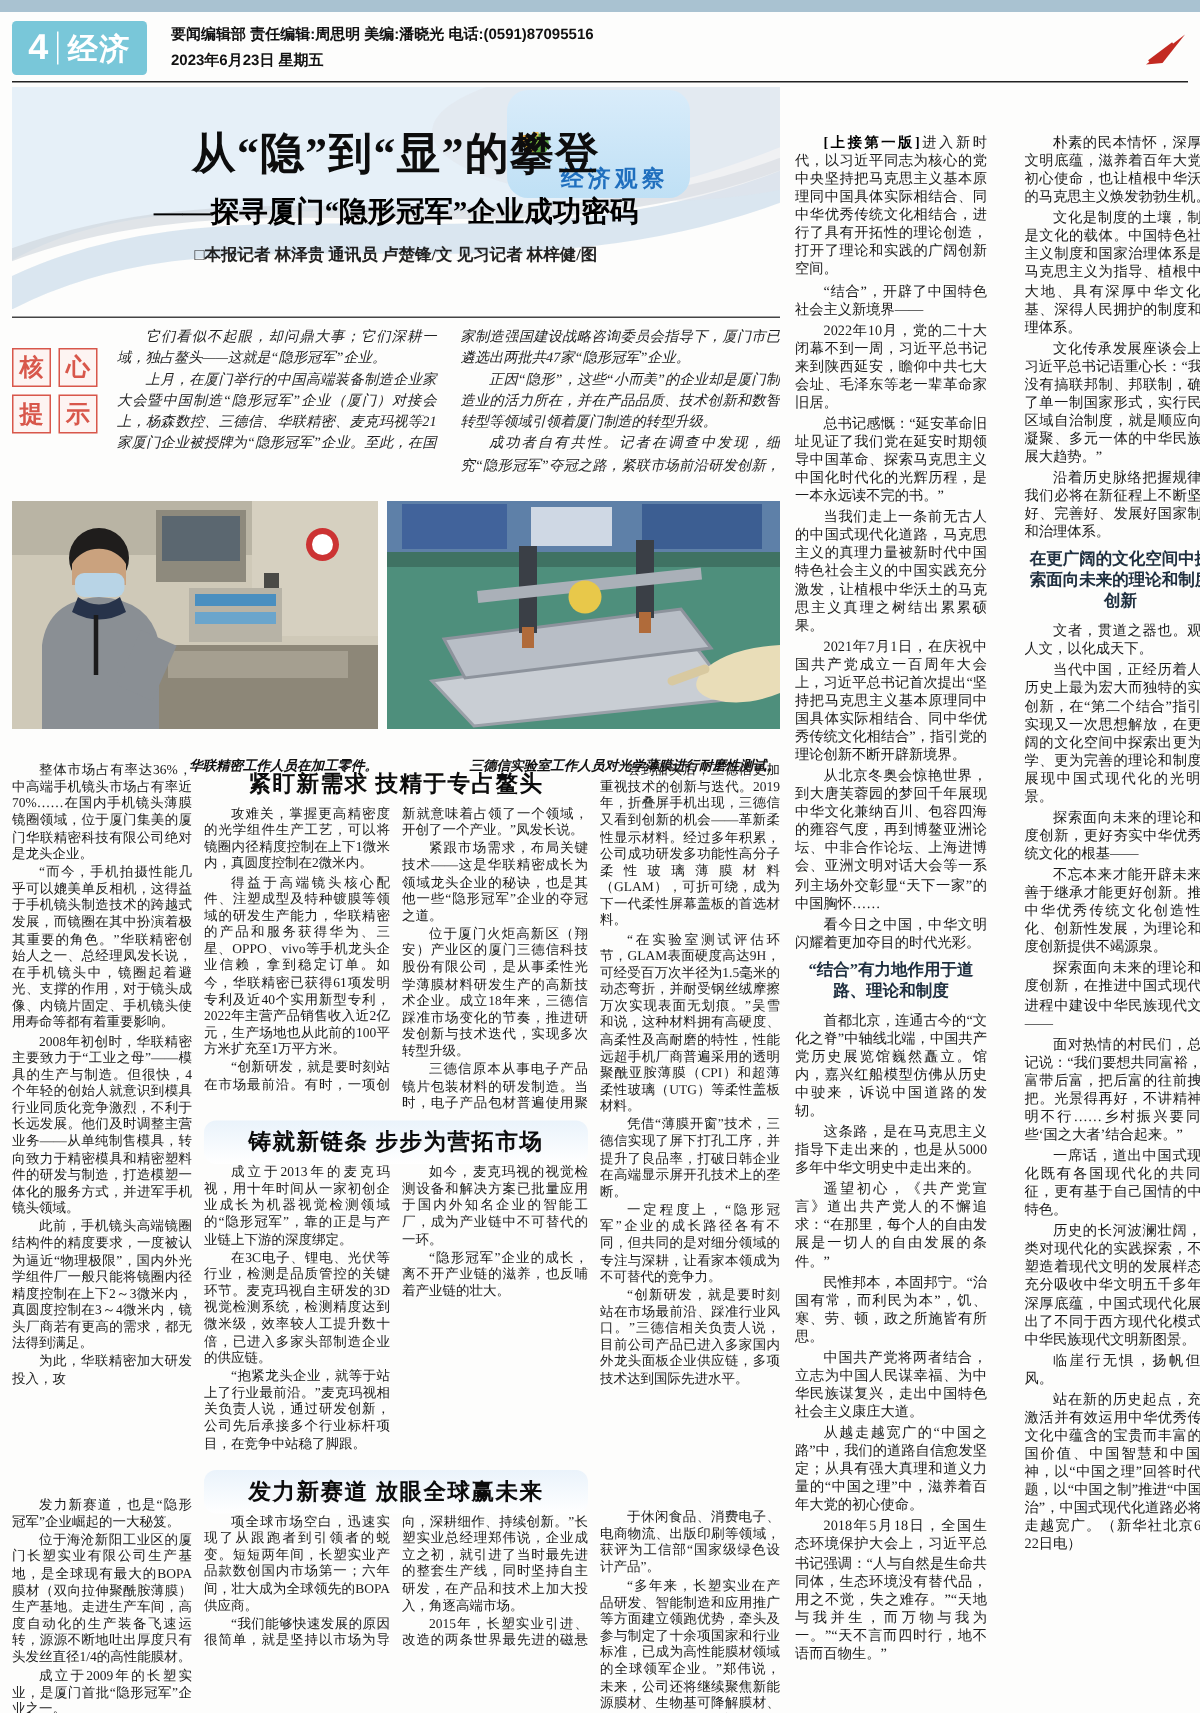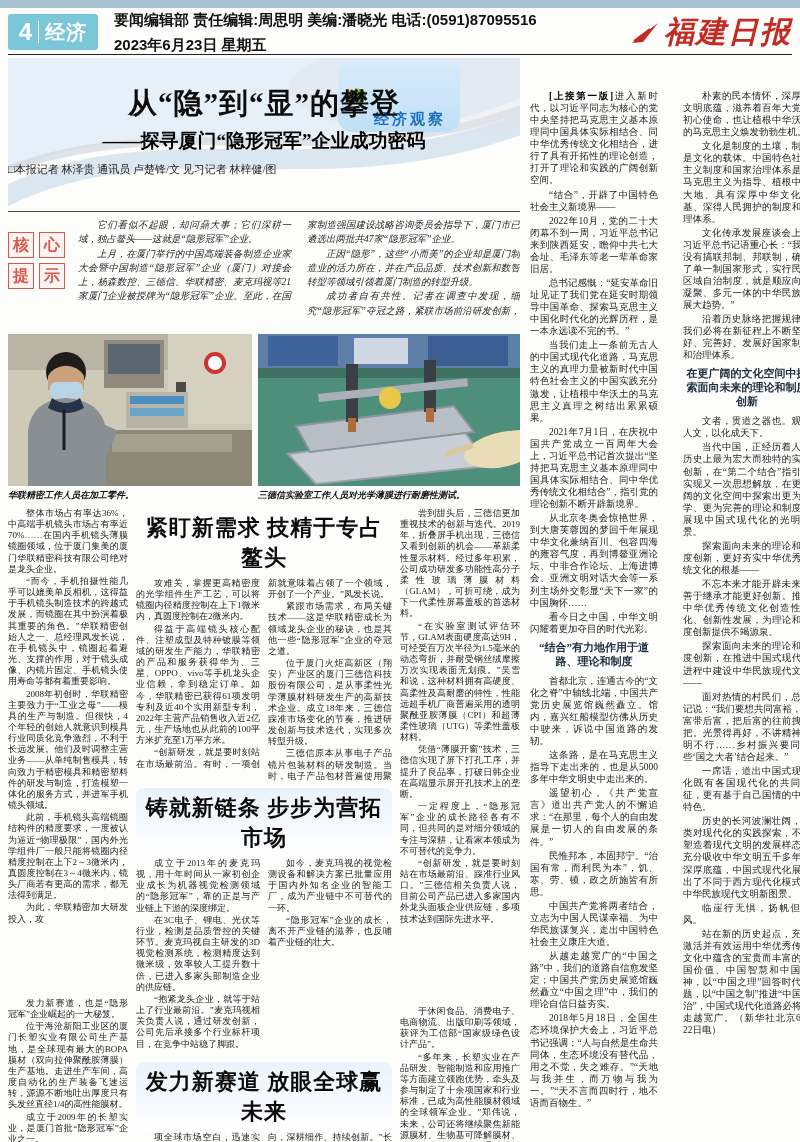--- a/index.html
+++ b/index.html
@@ -5,66 +5,66 @@
   html,body{margin:0;padding:0;background:#888;}
   .page{width:800px;height:1142px;background:#fdfdfc;position:relative;overflow:hidden;
         font-family:"Liberation Serif",serif;color:#1a1a1a;}
   .topstrip{height:8px;background:#a9c2d1;}
   
   .header{position:absolute;top:13px;left:8px;right:8px;height:38px;display:flex;align-items:center;}
   .badge{width:90px;height:36px;background:#79c7d9;border-radius:3px;display:flex;align-items:center;justify-content:center;gap:6px;color:#fff;font-family:"Liberation Sans",sans-serif;font-weight:bold;}
   .badge .num{font-size:24px;}
   .badge .bar{width:1px;height:22px;background:#fff;}
   .badge .sec{font-size:20px;letter-spacing:1px;}
-  .meta{margin-left:16px;font-family:"Liberation Sans",sans-serif;font-size:15px;font-weight:bold;color:#111;line-height:1.7;}
+  .meta{margin-left:16px;font-family:"Liberation Sans",sans-serif;font-size:10px;font-weight:bold;color:#111;line-height:1.7;}
   .masthead{margin-left:auto;display:flex;align-items:center;gap:4px;color:#c32a22;}
   .masthead .mtxt{font-size:30px;font-weight:bold;font-style:italic;font-family:"Liberation Serif",serif;letter-spacing:2px;}
   .header-rule{position:absolute;top:54px;left:8px;right:8px;border-top:1.5px solid #222;}
   
   .content{position:absolute;top:58px;left:8px;right:8px;bottom:4px;display:flex;}
   .feature{width:512px;flex:none;position:relative;}
   .vdivider{width:1px;background:#9a9a9a;margin:0 5px;}
   .rarticle{flex:1;display:flex;gap:25px;margin-top:32px;}
   
   .banner{position:relative;height:148px;overflow:hidden;}
   .curves{position:absolute;inset:0;}
   .obs-pill{position:absolute;top:2px;right:60px;display:inline-flex;align-items:center;gap:6px;
     background:linear-gradient(180deg,#d9ecfa,#bfe0f5);border-radius:14px;padding:3px 14px 3px 8px;}
   .obs-pill .otxt{font-family:"Liberation Sans",sans-serif;font-weight:bold;font-size:15px;color:#1f6fbe;letter-spacing:3px;margin-top:47px;}
   .headline{position:relative;text-align:center;margin:30px 0 0;font-family:Liberation Serif, serif;
     font-size:29px;line-height:1.1;font-weight:900;color:#0d0d0d;letter-spacing:1px;}
   .subtitle{position:relative;text-align:center;margin-top:8px;font-size:19px;font-weight:bold;color:#000000;}
-  .byline{position:relative;text-align:left;margin-top:8px;font-size:11px;font-weight:normal;color:#222;}
+  .byline{position:relative;text-align:center;margin-top:8px;font-size:11px;font-weight:bold;color:#222;}
   .rule2{border-top:1px solid #444;margin:5px 0 6px;}
   
   .intro{display:flex;gap:12px;height:114px;overflow:hidden;}
   .corebox{width:58px;flex:none;display:grid;grid-template-columns:26px 26px;grid-auto-rows:26px;gap:5px;padding-top:14px;}
   .corebox span{border:1.5px solid #d8574b;background:#fdf4f2;color:#d8574b;font-weight:bold;font-size:16px;
     display:flex;align-items:center;justify-content:center;}
   .intro-text{flex:1;column-count:2;column-gap:16px;column-fill:auto;height:112px;
     font-style:italic;font-size:9.5px;line-height:1.5;color:#222;}
   .intro-text p{margin:0;text-indent:2em;text-align:justify;}
   
   .photos{display:flex;gap:6px;height:168px;margin-top:2px;}
   .photos figure{margin:0;}
   .ph1{width:244px;flex:none;}
   .ph2{flex:1;}
   .photos svg{display:block;}
-  figcaption{text-align:left;font-size:9px;font-weight:bold;font-style:italic;margin-top:3px;color:#111;}
+  figcaption{text-align:right;font-size:9px;font-weight:bold;font-style:italic;margin-top:18px;color:#111;}
   
   .body-grid{display:flex;gap:8px;margin-top:6px;height:636px;}
   .bcol{width:120px;flex:none;display:flex;flex-direction:column;font-size:9px;line-height:1.24;}
   .bcol p,.sbody p{margin:0 0 1px;text-indent:2em;text-align:justify;}
   .blk1{height:456px;overflow:hidden;}
   .bgap{height:34px;flex:none;}
   .blk2{flex:1;overflow:hidden;}
   .blk1c4{height:492px;overflow:hidden;}
   .blk2c4{flex:1;overflow:hidden;margin-top:6px;}
   .bcenter{width:256px;flex:none;}
-  .shead{font-family:"Liberation Serif",serif;font-weight:bold;font-size:22px;text-align:center;
+  .shead{font-family:"Liberation Serif",serif;font-weight:bold;font-size:15px;text-align:center;
     letter-spacing:1px;color:#0c0c0c;padding:5px 0;}
   .shead.band{background:linear-gradient(180deg,#eaf3fb,#ffffff);border-radius:8px;}
   .sbody{column-count:2;column-gap:8px;column-fill:auto;overflow:hidden;font-size:9px;line-height:1.24;}
   .sb1{height:210px;} .sb2{height:204px;} .sb3{height:96px;}
   
   .rcol{width:128px;flex:none;height:1076px;overflow:hidden;font-size:9.5px;line-height:1.27;}
   .rcol p{margin:0 0 2px;text-indent:2em;text-align:justify;}
   .rsubhead{font-weight:bold;font-size:11px;color:#203040;margin:6px 0;text-align:center;text-indent:0;}
   .cont-tag{font-weight:bold;color:#000;}
 </style>
@@ -82,21 +82,20 @@
     </div>
     <div class="meta">
       <div>要闻编辑部 责任编辑:周思明 美编:潘晓光 电话:(0591)87095516</div>
       <div>2023年6月23日 星期五</div>
     </div>
     <div class="masthead">
       <svg width="30" height="26" viewBox="0 0 30 26">
         <path d="M2,24 L28,4 L13,23 Z" fill="#c32a22"></path>
         <path d="M4,22 L20,10" stroke="#c32a22" stroke-width="2" fill="none"></path>
       </svg>
-      <span class="mtxt">福建日报</span>
     </div>
   </div>
   <div class="header-rule"></div>
 
   <div class="content">
 
     <div class="feature">
       <div class="banner">
         <svg class="curves" width="512" height="148" viewBox="0 0 512 148">
           <path d="M-20,128 C120,30 300,140 540,28 L540,-20 L-20,-20 Z" fill="#e3eef7" opacity="0.9"></path>
@@ -255,21 +254,21 @@
           <p class="">当我们走上一条前无古人的中国式现代化道路，马克思主义的真理力量被新时代中国特色社会主义的中国实践充分激发，让植根中华沃土的马克思主义真理之树结出累累硕果。</p>
           <p class="">2021年7月1日，在庆祝中国共产党成立一百周年大会上，习近平总书记首次提出“坚持把马克思主义基本原理同中国具体实际相结合、同中华优秀传统文化相结合”，指引党的理论创新不断开辟新境界。</p>
           <p class="">从北京冬奥会惊艳世界，到大唐芙蓉园的梦回千年展现中华文化兼纳百川、包容四海的雍容气度，再到博鳌亚洲论坛、中非合作论坛、上海进博会、亚洲文明对话大会等一系列主场外交彰显“天下一家”的中国胸怀……</p>
           <p class="">看今日之中国，中华文明闪耀着更加夺目的时代光彩。</p>
           <div class="rsubhead">“结合”有力地作用于道路、理论和制度</div>
           <p class="">首都北京，连通古今的“文化之脊”中轴线北端，中国共产党历史展览馆巍然矗立。馆内，嘉兴红船模型仿佛从历史中驶来，诉说中国道路的发轫。</p>
           <p class="">这条路，是在马克思主义指导下走出来的，也是从5000多年中华文明史中走出来的。</p>
           <p class="">遥望初心，《共产党宣言》道出共产党人的不懈追求：“在那里，每个人的自由发展是一切人的自由发展的条件。”</p>
           <p class="">民惟邦本，本固邦宁。“治国有常，而利民为本”，饥、寒、劳、顿，政之所施皆有所思。</p>
           <p class="">中国共产党将两者结合，立志为中国人民谋幸福、为中华民族谋复兴，走出中国特色社会主义康庄大道。</p>
-          <p class="">从越走越宽广的“中国之路”中，我们的道路自信愈发坚定；中国共产党历史展览馆巍然矗立“中国之理”中，我们的理论自信日益夯实。</p>
+          <p class="">从越走越宽广的“中国之路”中，我们的道路自信愈发坚定；从具有强大真理和道义力量的“中国之理”中，滋养着百年大党的初心使命。</p>
           <p class="">2018年5月18日，全国生态环境保护大会上，习近平总书记强调：“人与自然是生命共同体，生态环境没有替代品，用之不觉，失之难存。”“天地与我并生，而万物与我为一。”“天不言而四时行，地不语而百物生。”</p>
         </div>
       <div class="rcol">
           <p class="">朴素的民本情怀，深厚的文明底蕴，滋养着百年大党的初心使命，也让植根中华沃土的马克思主义焕发勃勃生机。</p>
           <p class="">文化是制度的土壤，制度是文化的载体。中国特色社会主义制度和国家治理体系是以马克思主义为指导、植根中国大地、具有深厚中华文化根基、深得人民拥护的制度和治理体系。</p>
           <p class="">文化传承发展座谈会上，习近平总书记语重心长：“我们没有搞联邦制、邦联制，确立了单一制国家形式，实行民族区域自治制度，就是顺应向内凝聚、多元一体的中华民族发展大趋势。”</p>
           <p class="">沿着历史脉络把握规律，我们必将在新征程上不断坚持好、完善好、发展好国家制度和治理体系。</p>
           <div class="rsubhead">在更广阔的文化空间中探索面向未来的理论和制度创新</div>
           <p class="">文者，贯道之器也。观乎人文，以化成天下。</p>
           <p class="">当代中国，正经历着人类历史上最为宏大而独特的实践创新，在“第二个结合”指引下实现又一次思想解放，在更广阔的文化空间中探索出更为科学、更为完善的理论和制度，展现中国式现代化的光明前景。</p>

